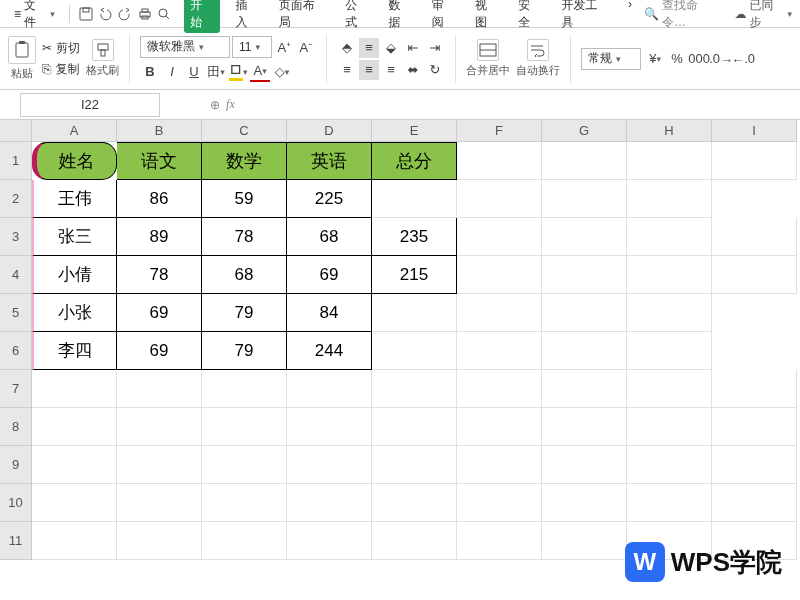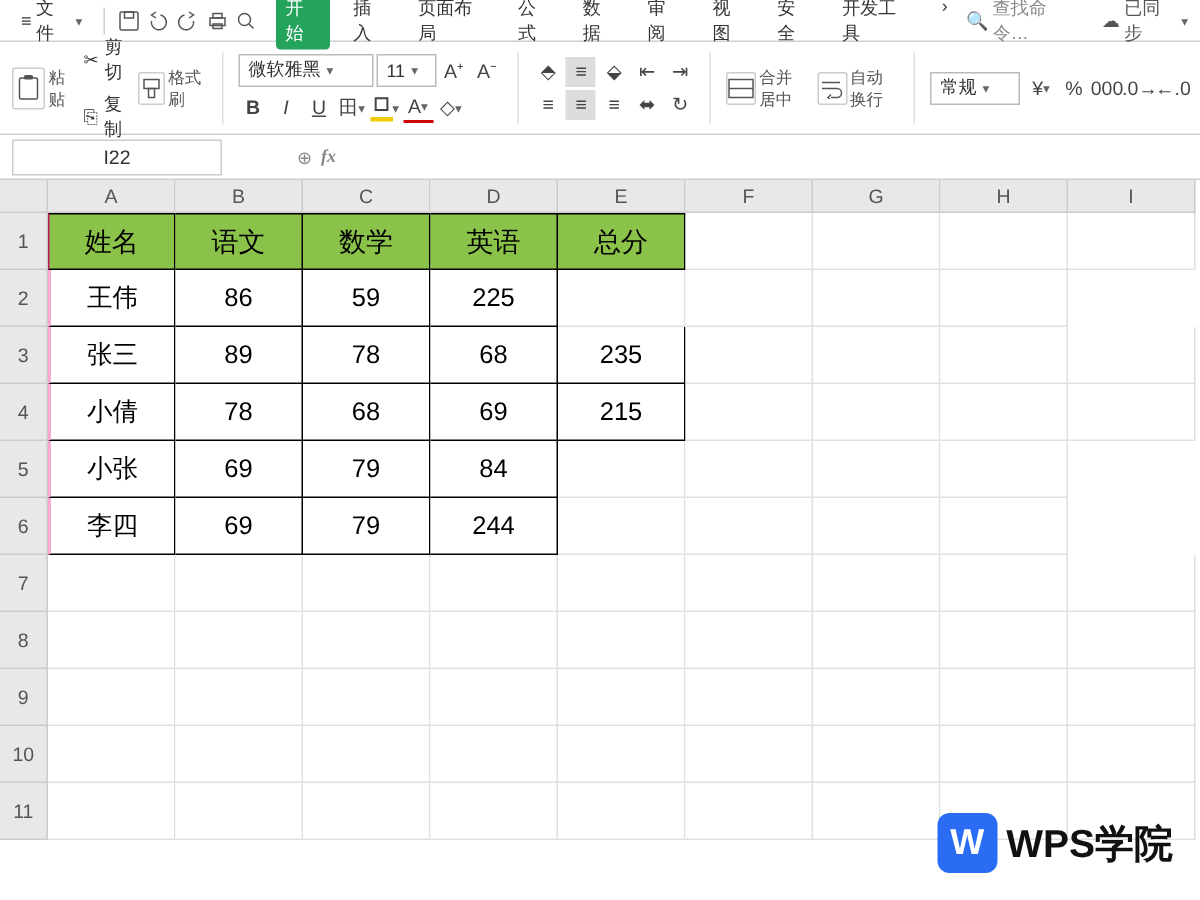--- a/index.html
+++ b/index.html
@@ -12,53 +12,53 @@
 .menubar .qicon { width: 16px; height: 16px; display: inline-flex; align-items: center; justify-content: center; color: #555; }
 .menubar .tabs { display: flex; gap: 12px; margin-left: 8px; }
 .tab { padding: 2px 4px; cursor: pointer; }
 .tab.active { background: #23a35b; color: #fff; border-radius: 3px; padding: 2px 6px; }
 .menubar .spacer { flex: 1; }
 .menubar .search { display: flex; align-items: center; gap: 3px; color: #888; }
 .menubar .sync { display: flex; align-items: center; gap: 3px; color: #555; margin-left: 10px; }
 
 
 .ribbon { height: 62px; background: #fff; border-bottom: 1px solid #d0d0d0; display: flex; align-items: center; padding: 4px 8px; gap: 6px; }
-.rgroup { display: flex; flex-direction: row; align-items: center; gap: 2px; font-size: 11px; color: #555; }
+.rgroup { display: flex; flex-direction: column; align-items: center; gap: 2px; font-size: 11px; color: #555; }
 .rgroup-h { display: flex; align-items: center; gap: 4px; }
 .bigicon { width: 22px; height: 22px; display: flex; align-items: center; justify-content: center; border: 1px solid #ccc; border-radius: 2px; }
 .paste-icon { width: 28px; height: 28px; }
 .vsep { width: 1px; height: 48px; background: #e0e0e0; margin: 0 4px; }
 .font-sel { border: 1px solid #bbb; height: 22px; padding: 0 6px; display: flex; align-items: center; gap: 4px; min-width: 90px; background: #fff; }
 .size-sel { border: 1px solid #bbb; height: 22px; padding: 0 6px; display: flex; align-items: center; gap: 4px; min-width: 40px; background: #fff; }
 .btnrow { display: flex; gap: 2px; align-items: center; }
 .tb { width: 20px; height: 20px; display: inline-flex; align-items: center; justify-content: center; font-size: 13px; color: #444; }
 .tb.border-b { border-bottom: 2px solid #c00; }
 .dd { font-size: 9px; color: #666; }
 .align-grid { display: grid; grid-template-columns: repeat(5, 20px); grid-template-rows: repeat(2, 20px); gap: 2px; }
 .align-cell { display: flex; align-items: center; justify-content: center; }
 .num-sel { border: 1px solid #bbb; height: 22px; padding: 0 6px; display: flex; align-items: center; gap: 4px; min-width: 60px; background: #fff; }
 
 
-.fbar { height: 30px; border-bottom: 1px solid #d0d0d0; display: flex; align-items: center; }
+.fbar { height: 30px; border-bottom: 1px solid #d0d0d0; display: flex; align-items: center; padding-left: 12px; }
 .namebox { width: 140px; height: 24px; border: 1px solid #ccc; margin-left: 8px; display: flex; align-items: center; justify-content: center; font-size: 13px; background: #fff; }
 .fx-area { flex: 1; display: flex; align-items: center; padding-left: 50px; gap: 6px; color: #888; }
-.fx { font-style: italic; font-family: serif; font-weight: bold; }
+.fx { font-style: italic; font-family: serif; }
 
 
 .gridwrap { position: relative; height: 480px; overflow: hidden; }
 .corner { position: absolute; left: 0; top: 0; width: 32px; height: 22px; background: #e8e8e8; border-right: 1px solid #ccc; border-bottom: 1px solid #ccc; }
 .colheads { position: absolute; left: 32px; top: 0; height: 22px; display: flex; }
 .colh { width: 85px; background: #e8e8e8; border-right: 1px solid #ccc; border-bottom: 1px solid #ccc; display: flex; align-items: center; justify-content: center; font-size: 13px; color: #555; }
 .rowheads { position: absolute; left: 0; top: 22px; width: 32px; }
 .rowh { height: 38px; background: #e8e8e8; border-right: 1px solid #ccc; border-bottom: 1px solid #ccc; display: flex; align-items: center; justify-content: center; font-size: 13px; color: #555; }
 .cells { position: absolute; left: 32px; top: 22px; }
 .row { display: flex; height: 38px; }
 .cell { width: 85px; border-right: 1px solid #e0e0e0; border-bottom: 1px solid #e0e0e0; display: flex; align-items: center; justify-content: center; font-size: 17px; background: #fff; }
 .cell.hdr { background: #8bc34a; font-weight: 400; font-size: 18px; color: #000; border-right: 1px solid #000; border-bottom: 1px solid #000; border-top: 1px solid #000; }
-.cell.hdr:first-child { border-left: 1px solid #be185d; }
+.cell.hdr:first-child { border-left: 5px solid #be185d; border-radius: 15px; }
 .cell.data { border-right: 1px solid #000; border-bottom: 1px solid #000; color: #000; }
 .cell.data:first-child { border-left: 2px solid #f9a8d4; }
 .cell.empty { background: #fff; }
 
 
 .wmark { position: absolute; right: 18px; bottom: 18px; display: flex; align-items: center; gap: 6px; font-size: 26px; font-weight: 700; color: #111; }
 .wmark .logo { width: 40px; height: 40px; background: #2a6df4; border-radius: 8px; display: flex; align-items: center; justify-content: center; color: #fff; font-size: 24px; font-weight: 700; }
 </style>
 </head>
 <body>

